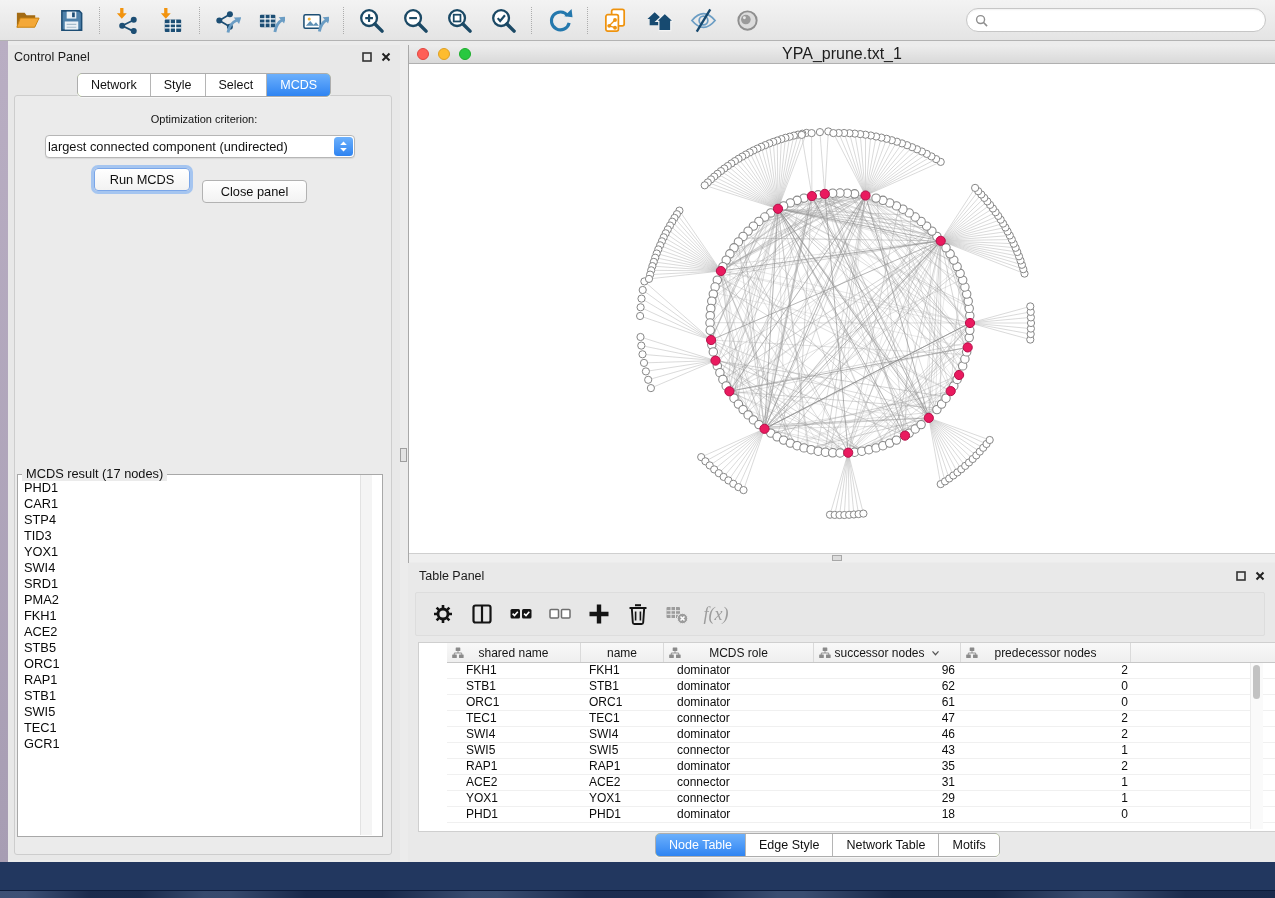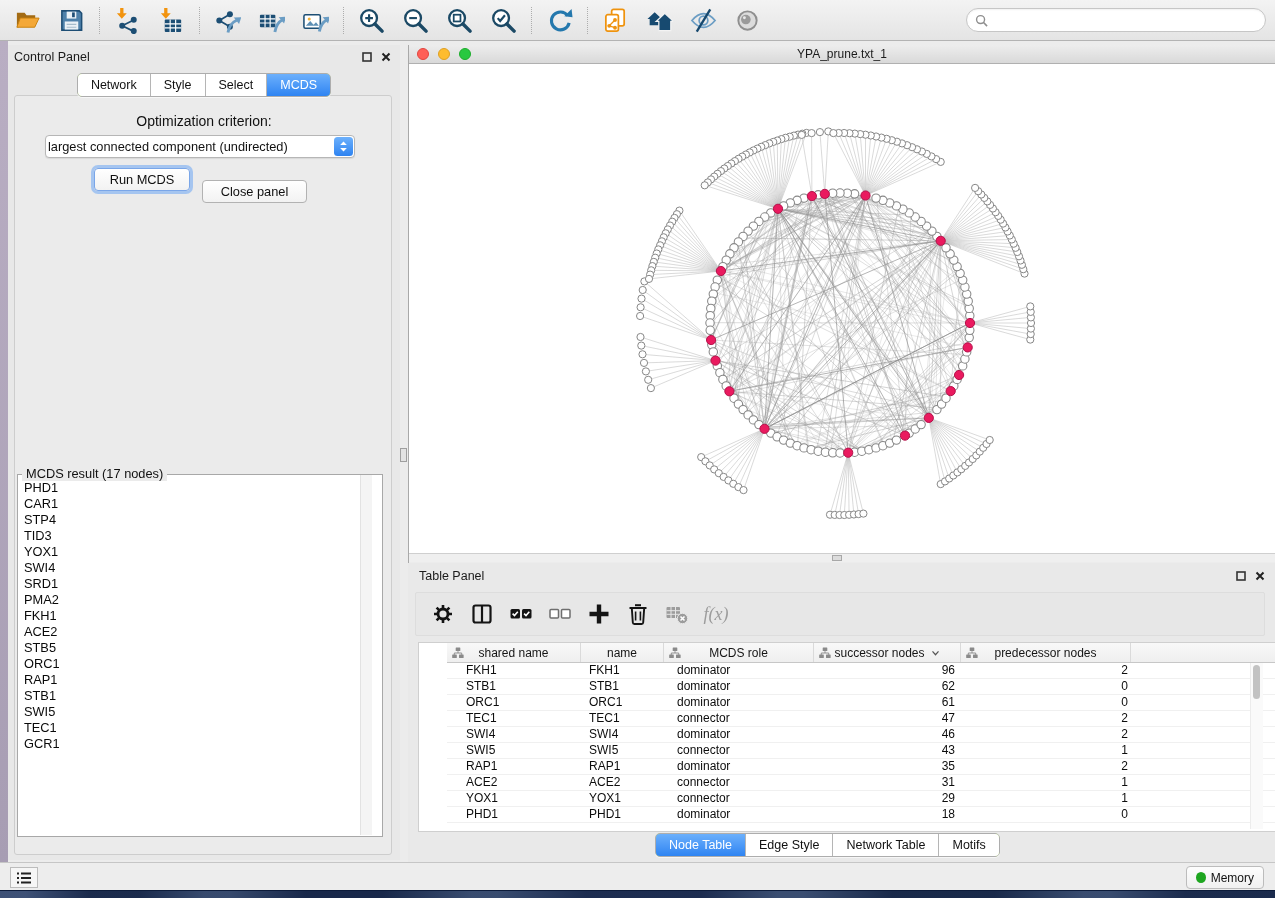--- a/index.html
+++ b/index.html
@@ -38,21 +38,21 @@
   .seg-item{line-height:22px;padding:0 13px;border-left:1px solid #b5b5b5;background:#fff;white-space:nowrap;}
   .seg-item:first-child{border-left:none;}
   .seg-item.active{background:linear-gradient(#6cb0fc,#2f84f2);color:#fff;}
   
   .cpanel{position:absolute;left:8px;top:45px;width:392px;height:815px;background:#e8e8e8;}
   .cp-head{position:absolute;left:0;top:0;width:100%;height:24px;display:flex;align-items:center;}
   .cp-head .panel-title{margin-left:6px;flex:1;}
   .cp-inner{position:absolute;left:6px;top:50px;width:378px;height:760px;box-sizing:border-box;
     background:#ebebeb;border:1px solid #cdcdcd;border-radius:3px;}
   .cp-tabs{position:absolute;left:0;top:28px;width:100%;display:flex;justify-content:center;z-index:2;}
-  .opt-label{position:absolute;left:0;top:68px;width:100%;text-align:center;font-size:14px;color:#111;}
+  .opt-label{position:absolute;left:0;top:68px;width:100%;text-align:center;font-size:11px;color:#111;}
   .dropdown{position:absolute;left:37px;top:90px;width:310px;height:23px;box-sizing:border-box;background:#fff;
     border:1px solid #b6b6b6;border-radius:4px;display:flex;align-items:center;box-shadow:0 1px 1px rgba(0,0,0,.08);}
   .dd-text{flex:1;font-size:12.8px;padding-left:2px;white-space:nowrap;overflow:hidden;color:#111;}
   .dd-step{width:19px;height:19px;margin-right:1px;border-radius:3.5px;background:linear-gradient(#6db1fc,#2e83f1);
     display:flex;align-items:center;justify-content:center;}
   .dd-step svg{width:11px;height:13px;}
   .mac-btn{position:absolute;height:23px;box-sizing:border-box;background:linear-gradient(#ffffff,#f2f2f2);
     border:1px solid #b2b2b2;border-radius:4px;font-size:12.8px;color:#111;text-align:center;line-height:21px;}
   .mac-btn.focused{box-shadow:0 0 0 3px rgba(108,166,244,.55);border-color:#7aa6e8;}
   .gbox{position:absolute;left:9px;top:429px;width:366px;height:363px;box-sizing:border-box;
@@ -60,21 +60,21 @@
   .gbox-legend{position:absolute;left:14px;top:421px;background:#ebebeb;padding:0 4px;font-size:12.8px;color:#111;z-index:2;}
   .mcds-list{position:absolute;left:11px;top:432px;width:344px;height:356px;background:#fff;overflow:hidden;
     font-size:12.8px;line-height:16px;color:#0a0a0a;padding:3px 0 0 5px;box-sizing:border-box;}
   .mcds-scroll{position:absolute;left:352px;top:430px;width:11px;height:360px;background:#f4f4f4;border-left:1px solid #e2e2e2;}
   
   .vsplit{position:absolute;left:400px;top:45px;width:8px;height:817px;background:#ececec;border-right:1px solid #a9a9a9;}
   .vsplit .grip{position:absolute;left:0px;top:403px;width:7px;height:14px;background:#e3e3e3;border:1px solid #9f9f9f;box-sizing:border-box;}
   
   .net-win{position:absolute;left:409px;top:45px;width:866px;height:517px;}
   .net-title{position:relative;height:18px;background:linear-gradient(#ededed,#d9d9d9);border-bottom:1px solid #b0b0b0;
-    text-align:center;font-size:12px;line-height:18px;color:#1c1c1c;}
+    text-align:center;font-size:16px;line-height:18px;color:#1c1c1c;}
   .lights{position:absolute;left:8px;top:3px;display:flex;gap:9px;}
   .light{width:12px;height:12px;border-radius:50%;box-sizing:border-box;}
   .light.red{background:#ff5f57;border:1px solid #e2463f;}
   .light.yellow{background:#febc2e;border:1px solid #dfa023;}
   .light.green{background:#28c840;border:1px solid #1dad2b;}
   .net-canvas{position:absolute;left:0;top:19px;width:866px;height:489px;background:#fff;}
   .net-bottom{position:absolute;left:0;top:508px;width:866px;height:9px;background:#efefef;border-top:1px solid #cfcfcf;box-sizing:border-box;}
   .net-bottom .grip{position:absolute;left:423px;top:1px;width:10px;height:6px;background:#dcdcdc;border:1px solid #a8a8a8;box-sizing:border-box;}
   
   .tpanel{position:absolute;left:408px;top:563px;width:867px;height:299px;background:#e9e9e9;}
@@ -1305,26 +1305,15 @@
         <div class="tp-thumb"></div>
       </div>
     <div class="tp-tabs"><div class="seg" id="tp-tabs">
           <span class="seg-item active">Node Table</span>
           <span class="seg-item">Edge Style</span>
           <span class="seg-item">Network Table</span>
           <span class="seg-item">Motifs</span>
         </div></div>
   </div>
 
-  <div class="status">
-    <div class="list-btn">
-      <svg>
-          <use href="#sym-list-menu"></use>
-        </svg>
-    </div>
-    <div class="mem-btn">
-      <span class="mem-dot"></span>
-      <span>Memory</span>
-    </div>
-  </div>
 
   <div class="wall-bottom"></div>
 </div>
 
 </body></html>

